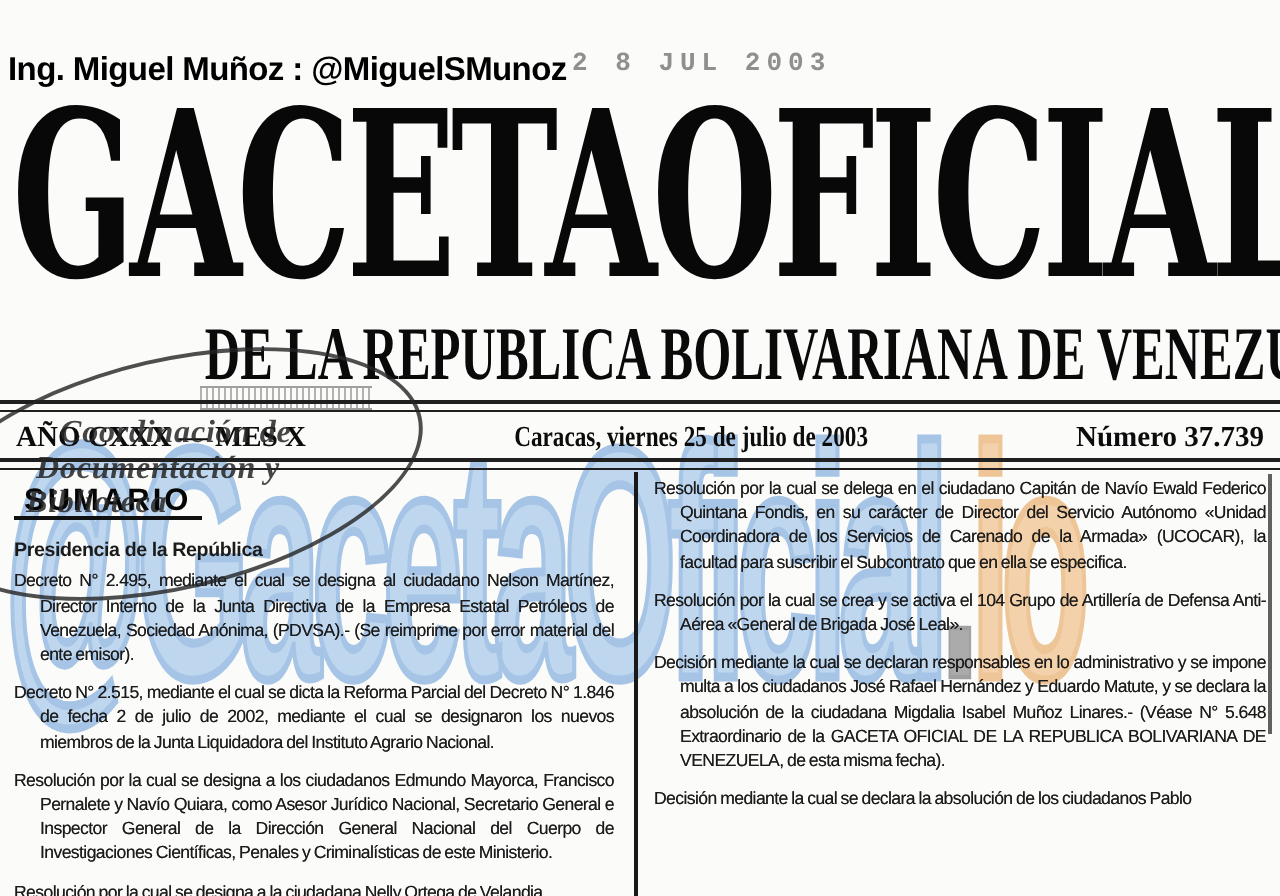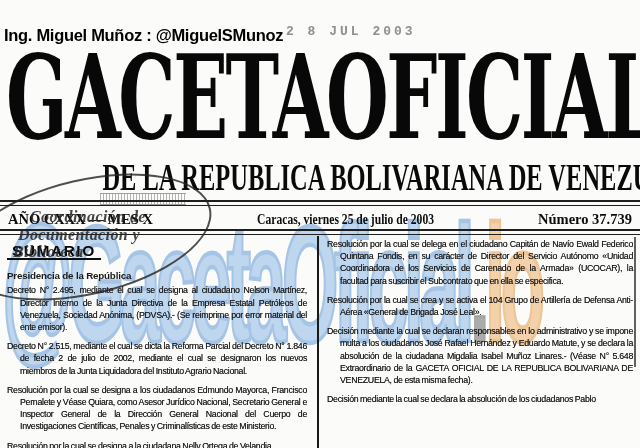--- a/index.html
+++ b/index.html
@@ -129,21 +129,21 @@
   <div class="page-edge"></div>
 
   <div class="col col-left">
     <div class="sumario-title-wrap">
       <span class="sumario-title">SUMARIO</span>
     </div>
     <div id="sumario-left">
         <div class="heading">Presidencia de la República</div>
         <div class="entry">Decreto N° 2.495, mediante el cual se designa al ciudadano Nelson Martínez, Director Interno de la Junta Directiva de la Empresa Estatal Petróleos de Venezuela, Sociedad Anónima, (PDVSA).- (Se reimprime por error material del ente emisor).</div>
         <div class="entry">Decreto N° 2.515, mediante el cual se dicta la Reforma Parcial del Decreto N° 1.846 de fecha 2 de julio de 2002, mediante el cual se designaron los nuevos miembros de la Junta Liquidadora del Instituto Agrario Nacional.</div>
-        <div class="entry">Resolución por la cual se designa a los ciudadanos Edmundo Mayorca, Francisco Pernalete y Véase Quiara, como Asesor Jurídico Nacional, Secretario General e Inspector General de la Dirección General Nacional del Cuerpo de Investigaciones Científicas, Penales y Criminalísticas de este Ministerio.</div>
+        <div class="entry">Resolución por la cual se designa a los ciudadanos Edmundo Mayorca, Francisco Pernalete y Navío Quiara, como Asesor Jurídico Nacional, Secretario General e Inspector General de la Dirección General Nacional del Cuerpo de Investigaciones Científicas, Penales y Criminalísticas de este Ministerio.</div>
         <div class="entry">Resolución por la cual se designa a la ciudadana Nelly Ortega de Velandia,</div>
       </div>
   </div>
 
   <div class="col col-right">
     <div id="sumario-right">
         <div class="entry">Resolución por la cual se delega en el ciudadano Capitán de Navío Ewald Federico Quintana Fondis, en su carácter de Director del Servicio Autónomo «Unidad Coordinadora de los Servicios de Carenado de la Armada» (UCOCAR), la facultad para suscribir el Subcontrato que en ella se especifica.</div>
         <div class="entry">Resolución por la cual se crea y se activa el 104 Grupo de Artillería de Defensa Anti-Aérea «General de Brigada José Leal».</div>
         <div class="entry">Decisión mediante la cual se declaran responsables en lo administrativo y se impone multa a los ciudadanos José Rafael Hernández y Eduardo Matute, y se declara la absolución de la ciudadana Migdalia Isabel Muñoz Linares.- (Véase N° 5.648 Extraordinario de la GACETA OFICIAL DE LA REPUBLICA BOLIVARIANA DE VENEZUELA, de esta misma fecha).</div>
         <div class="entry">Decisión mediante la cual se declara la absolución de los ciudadanos Pablo</div>

